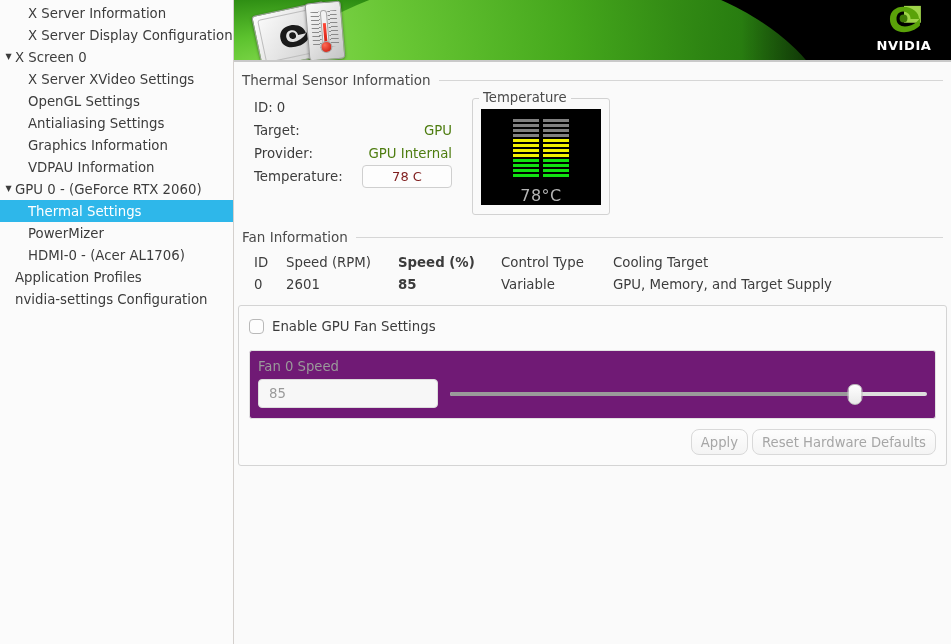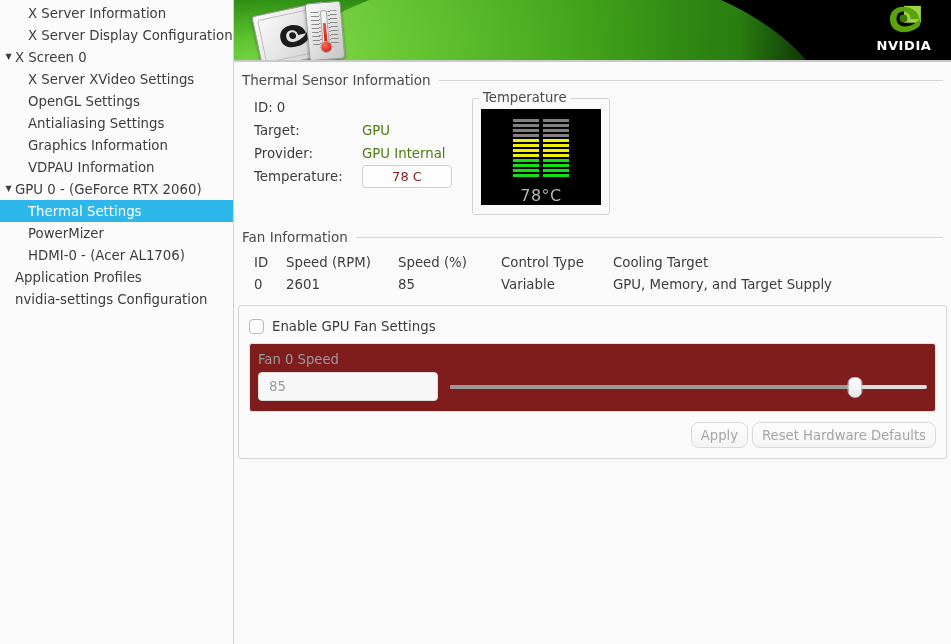--- a/index.html
+++ b/index.html
@@ -140,21 +140,21 @@
   .section-head {
     display: flex; align-items: center; gap: 8px;
     padding: 0 8px 0 8px; margin: 0 0 6px 0;
     font-size: 13.5px; color: #4a4a4a;
   }
   .section-head .rule { flex: 1 1 auto; height: 1px; background: #d6d6d6; }
 
   
   .thermal-wrap { display: flex; padding: 0 8px; gap: 20px; }
   .sensor-fields { padding-left: 12px; padding-top: 2px; }
-  .frow { display: flex; align-items: center; height: 23px; font-size: 13.3px; color: #3c3c3c; }
+  .frow { display: flex; align-items: center; height: 23px; font-size: 13.3px; color: #3c3c3c; justify-content: space-between; }
   .fkey { width: 108px; flex: 0 0 108px; }
   .fval { color: #4d7c0f; }
   .idrow { font-size: 13.3px; color: #3c3c3c; height: 23px; display: flex; align-items: center; }
   .tempfield {
     width: 90px; height: 23px;
     border: 1px solid #cfcfcf; border-radius: 4px;
     background: #fdfdfd; color: #7f1d1d;
     display: flex; align-items: center; justify-content: center;
     font-size: 13px;
   }
@@ -185,42 +185,42 @@
     margin-top: 4px; color: #b4b4b4;
     font-size: 16px; letter-spacing: .5px;
   }
 
   
   .fan-table { padding: 0 8px 0 20px; }
   .fan-row { display: flex; font-size: 13.3px; height: 22px; align-items: center; }
   .fan-row.head { color: #3c3c3c; }
   .c-id { width: 32px; flex: 0 0 32px; }
   .c-rpm { width: 112px; flex: 0 0 112px; }
-  .c-pct { width: 103px; flex: 0 0 103px; }
+  .c-pct { width: 103px; flex: 0 0 103px; font-weight: bold; }
   .c-ctrl { width: 112px; flex: 0 0 112px; }
   .c-cool { flex: 1 1 auto; }
 
   
   .fanset-frame {
     margin: 10px 4px 0 4px;
     border: 1px solid #d4d4d4; border-radius: 3px;
     background: #fbfbfb;
     padding: 10px 10px 10px 10px;
     width: 709px;
   }
   .chkline { display: flex; align-items: center; gap: 8px; height: 20px; }
   .chkbox {
     width: 15px; height: 15px; border: 1px solid #b9b9b9;
     border-radius: 4px; background: #fdfdfd;
   }
   .chklabel { font-size: 13.3px; color: #3c3c3c; }
   .inner-frame {
-    margin-top: 7px;
+    margin-top: 14px;
     border: 1px solid #e2e2e2; border-radius: 3px;
-    background: #7f1d1d; padding: 8px 8px 10px 8px;
+    background: #701a75; padding: 8px 8px 10px 8px;
   }
   .dim-label { font-size: 13.2px; color: #9a9a9a; margin-bottom: 5px; }
   .slider-row { display: flex; align-items: center; gap: 12px; }
   .spin {
     width: 180px; height: 29px;
     border: 1px solid #dcdcdc; border-radius: 4px;
     background: #f7f7f7; color: #9a9a9a;
     display: flex; align-items: center; padding-left: 10px;
     font-size: 13.3px;
   }

